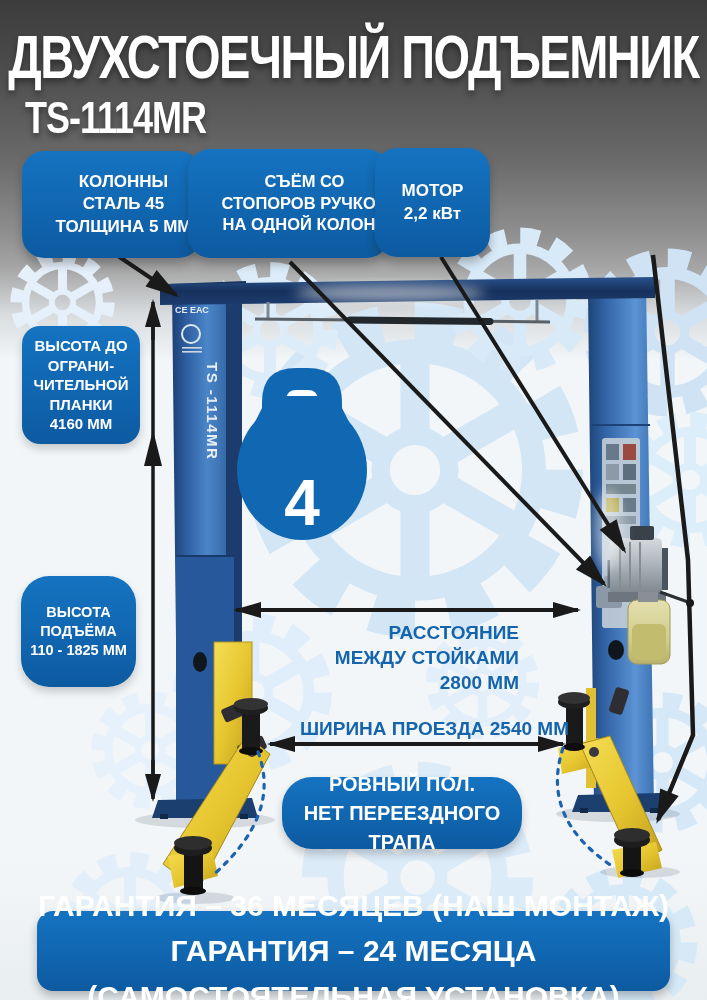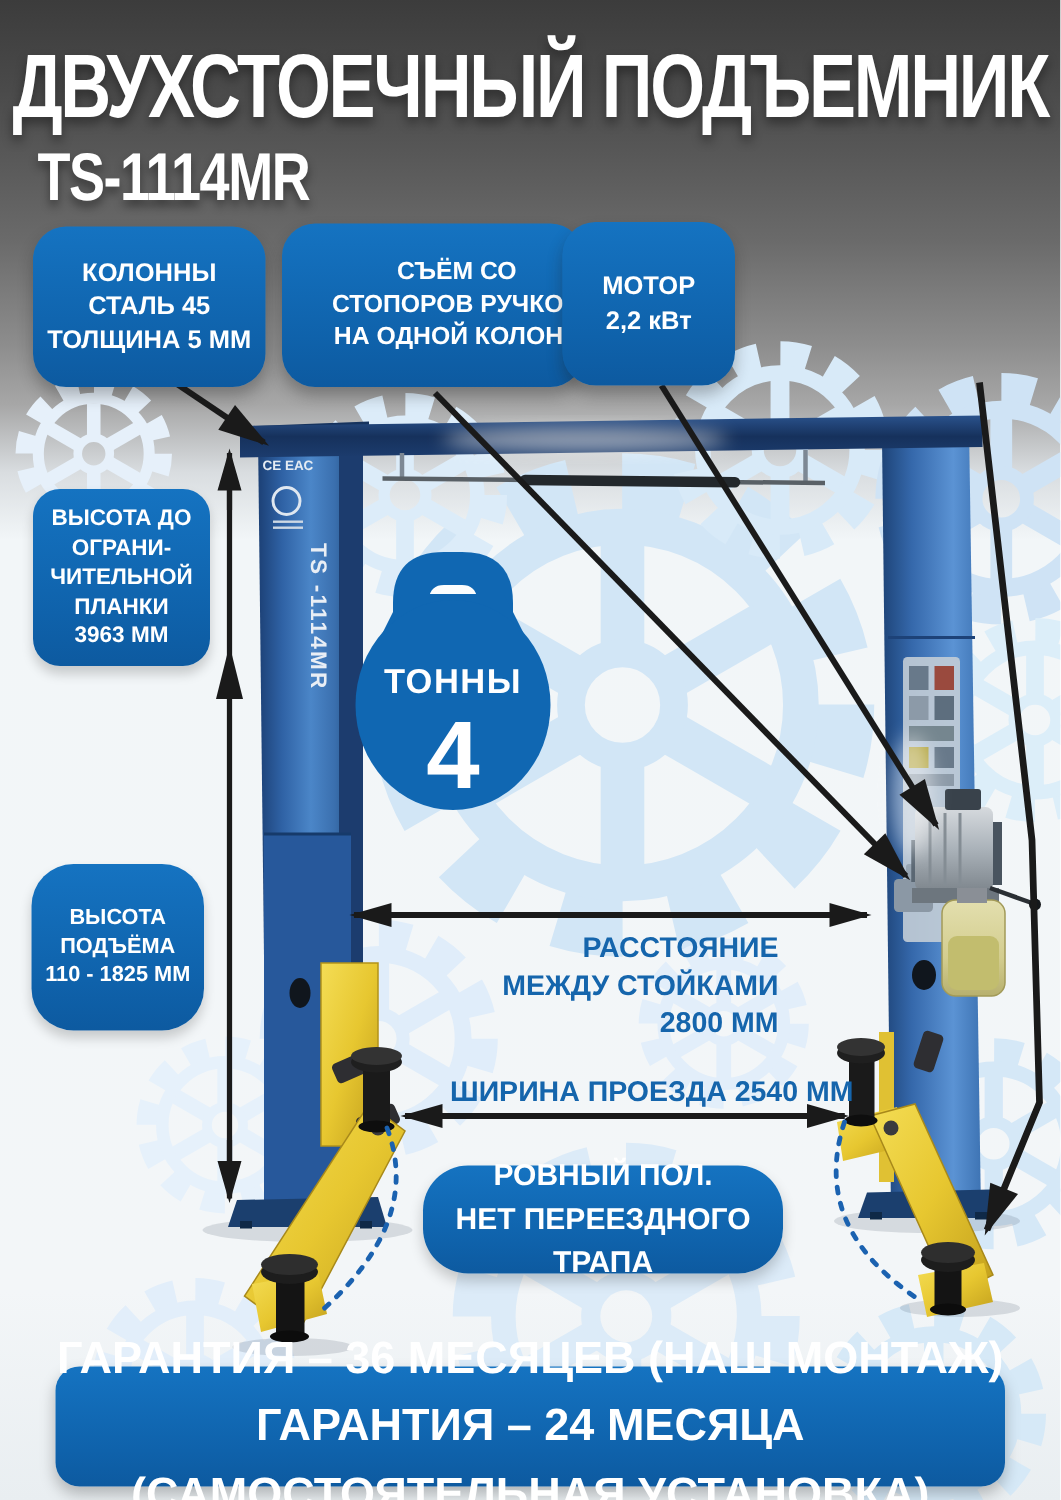--- a/index.html
+++ b/index.html
@@ -9,21 +9,21 @@
   .abs{position:absolute;}
   .title{left:0;top:22px;width:707px;text-align:center;color:#fff;font-weight:bold;
     font-size:47px;letter-spacing:-1.5px;transform:scaleY(1.28);transform-origin:center top;
     text-shadow:0 3px 6px rgba(0,0,0,.4);white-space:nowrap;}
   .model{left:25px;top:92px;color:#fff;font-weight:bold;font-size:36px;letter-spacing:-1px;
     transform:scaleY(1.25);transform-origin:left top;text-shadow:0 3px 6px rgba(0,0,0,.4);}
   .box{position:absolute;display:flex;align-items:center;justify-content:center;text-align:center;
     color:#fff;font-weight:bold;white-space:pre-line;border-radius:22px;
     background:linear-gradient(180deg,#1573c1 0%,#0f62ab 70%,#0d5aa0 100%);
     box-shadow:0 6px 10px rgba(30,30,30,.30);line-height:1.3;}
-  .b1{left:22px;top:151px;width:155px;height:107px;font-size:17px;}
+  .b1{left:22px;top:151px;width:155px;height:107px;font-size:17px;padding-left:24px;}
   .b2{left:188px;top:149px;width:169px;height:109px;font-size:16.5px;padding-left:32px;}
   .b3{left:375px;top:148px;width:115px;height:109px;font-size:17px;}
   .b4{left:505px;top:148px;width:186px;height:110px;font-size:16px;}
   .b5{left:22px;top:326px;width:118px;height:118px;font-size:15px;border-radius:18px;box-shadow:0 5px 8px rgba(0,0,0,.18);}
   .b6{left:21px;top:576px;width:115px;height:111px;font-size:14.5px;border-radius:28px;box-shadow:0 5px 8px rgba(0,0,0,.18);}
   .floorbox{left:282px;top:777px;width:240px;height:72px;font-size:20px;border-radius:30px;line-height:1.45;box-shadow:0 5px 9px rgba(0,0,0,.2);}
   .banner{left:37px;top:911px;width:633px;height:80px;font-size:30px;border-radius:16px;line-height:1.52;box-shadow:0 5px 10px rgba(0,0,0,.25);}
   .dimlabel{position:absolute;color:#1565ac;font-weight:bold;text-align:right;white-space:pre-line;line-height:1.32;}
   .d-posts{left:279px;top:620px;width:240px;font-size:19px;}
   .d-drive{left:300px;top:716px;width:236px;font-size:19px;white-space:nowrap;}
@@ -280,26 +280,25 @@
   <div class="box b2">СЪЁМ СО
 СТОПОРОВ РУЧКОЙ
 НА ОДНОЙ КОЛОНЕ</div>
   <div class="box b3">МОТОР
 2,2 кВт</div>
 
   <div class="box b5">ВЫСОТА ДО
 ОГРАНИ-
 ЧИТЕЛЬНОЙ
 ПЛАНКИ
-3963 ММ</div>
+4160 ММ</div>
   <div class="box b6">ВЫСОТА
 ПОДЪЁМА
 110 - 1825 ММ</div>
 
-  <div class="abs cap-label">ТОННЫ</div>
   <div class="abs cap-value">4</div>
 
   <div class="dimlabel d-posts">РАССТОЯНИЕ
 МЕЖДУ СТОЙКАМИ
 2800 ММ</div>
   <div class="dimlabel d-drive">ШИРИНА ПРОЕЗДА 2540 ММ</div>
 
   <div class="box floorbox">РОВНЫЙ ПОЛ.
 НЕТ ПЕРЕЕЗДНОГО ТРАПА</div>
 

